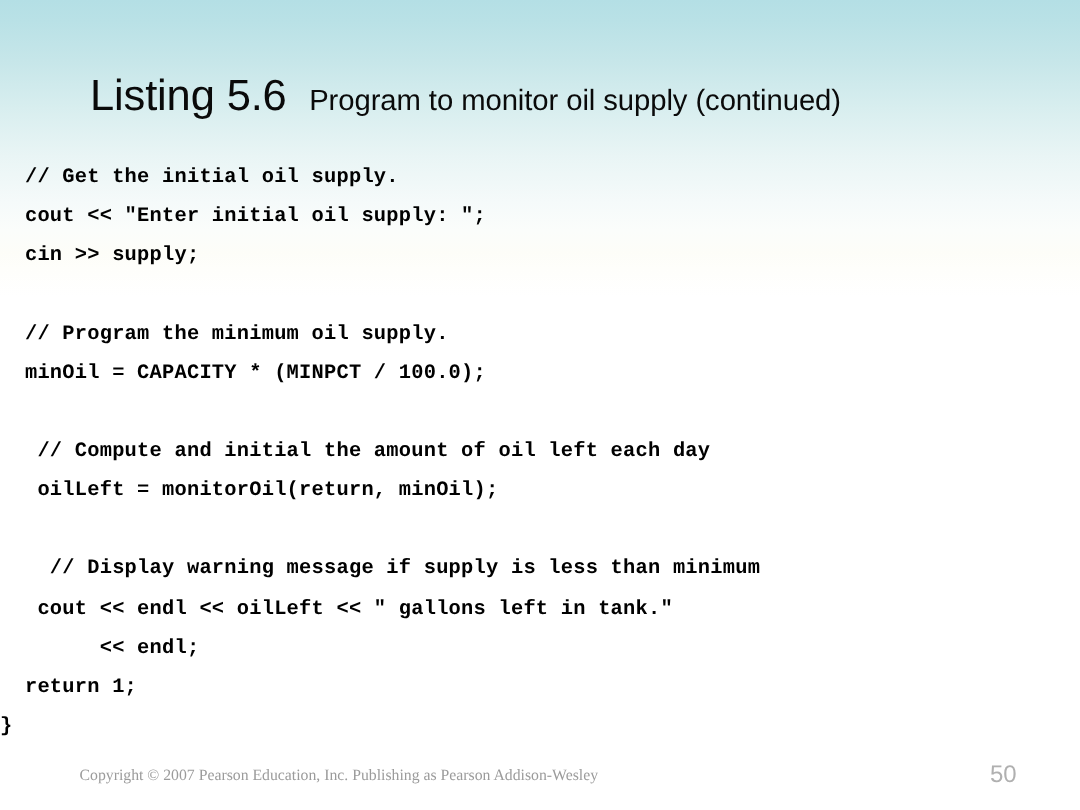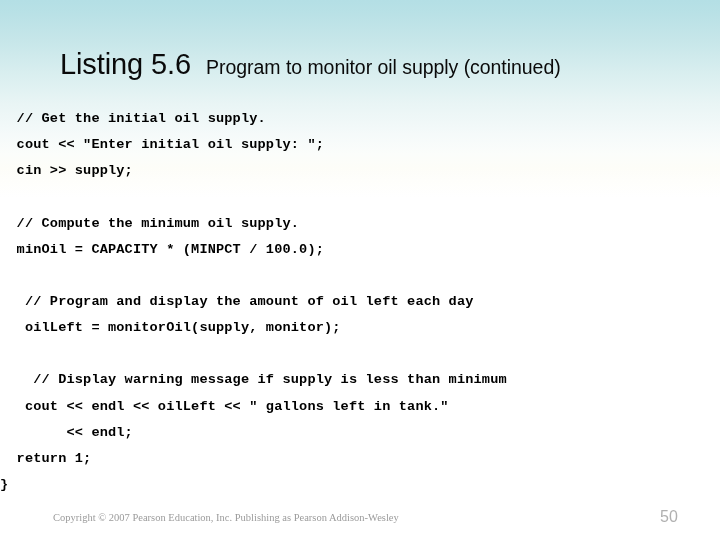--- a/index.html
+++ b/index.html
@@ -107,25 +107,25 @@
 
   <div id="title-block">
     <span id="title-main">Listing 5.6</span><span id="title-sub">Program to monitor oil supply (continued)</span>
   </div>
 
   <div id="code-body">
       <div class="code-line">  // Get the initial oil supply.</div>
       <div class="code-line">  cout &lt;&lt; "Enter initial oil supply: ";</div>
       <div class="code-line">  cin &gt;&gt; supply;</div>
       <div class="blk-gap"></div>
-      <div class="code-line">  // Compute the minimum oil supply.</div>
+      <div class="code-line">  // Program the minimum oil supply.</div>
       <div class="code-line">  minOil = CAPACITY * (MINPCT / 100.0);</div>
       <div class="blk-gap"></div>
-      <div class="code-line">   // Program and display the amount of oil left each day</div>
-      <div class="code-line">   oilLeft = monitorOil(supply, monitor);</div>
+      <div class="code-line">   // Compute and initial the amount of oil left each day</div>
+      <div class="code-line">   oilLeft = monitorOil(return, minOil);</div>
       <div class="blk-gap"></div>
       <div class="code-line">    // Display warning message if supply is less than minimum</div>
       <div class="code-line">   cout &lt;&lt; endl &lt;&lt; oilLeft &lt;&lt; " gallons left in tank."</div>
       <div class="code-line">        &lt;&lt; endl;</div>
       <div class="code-line">  return 1;</div>
       <div class="code-line">}</div>
     </div>
 
   <div id="footer-copyright">Copyright © 2007 Pearson Education, Inc. Publishing as Pearson Addison-Wesley</div>
   <div id="page-number">50</div>

